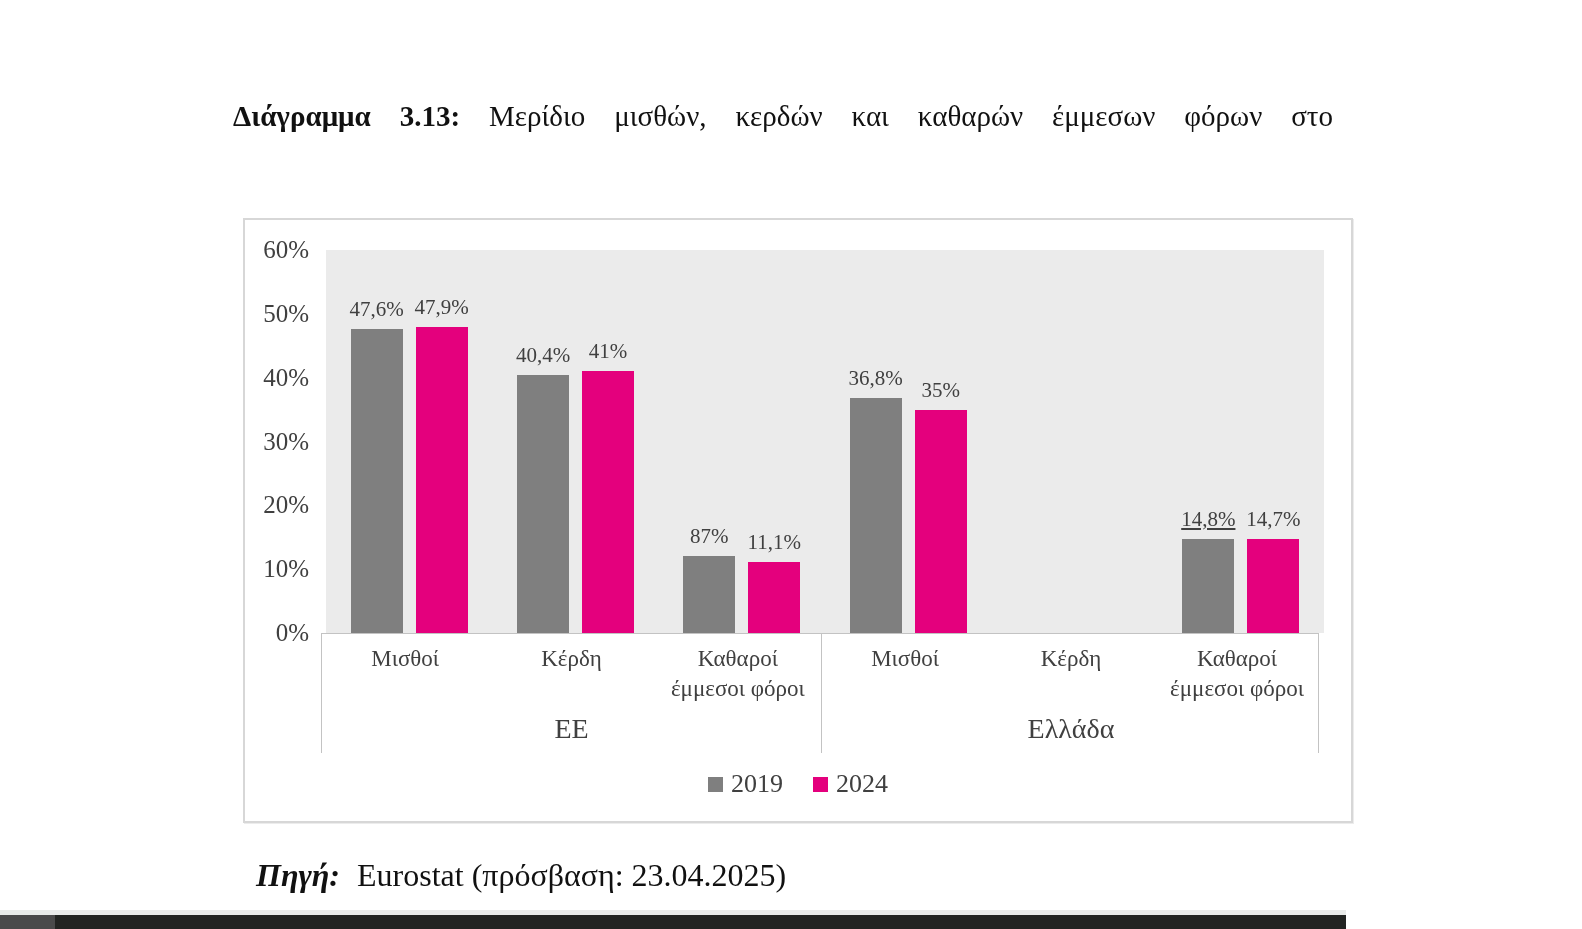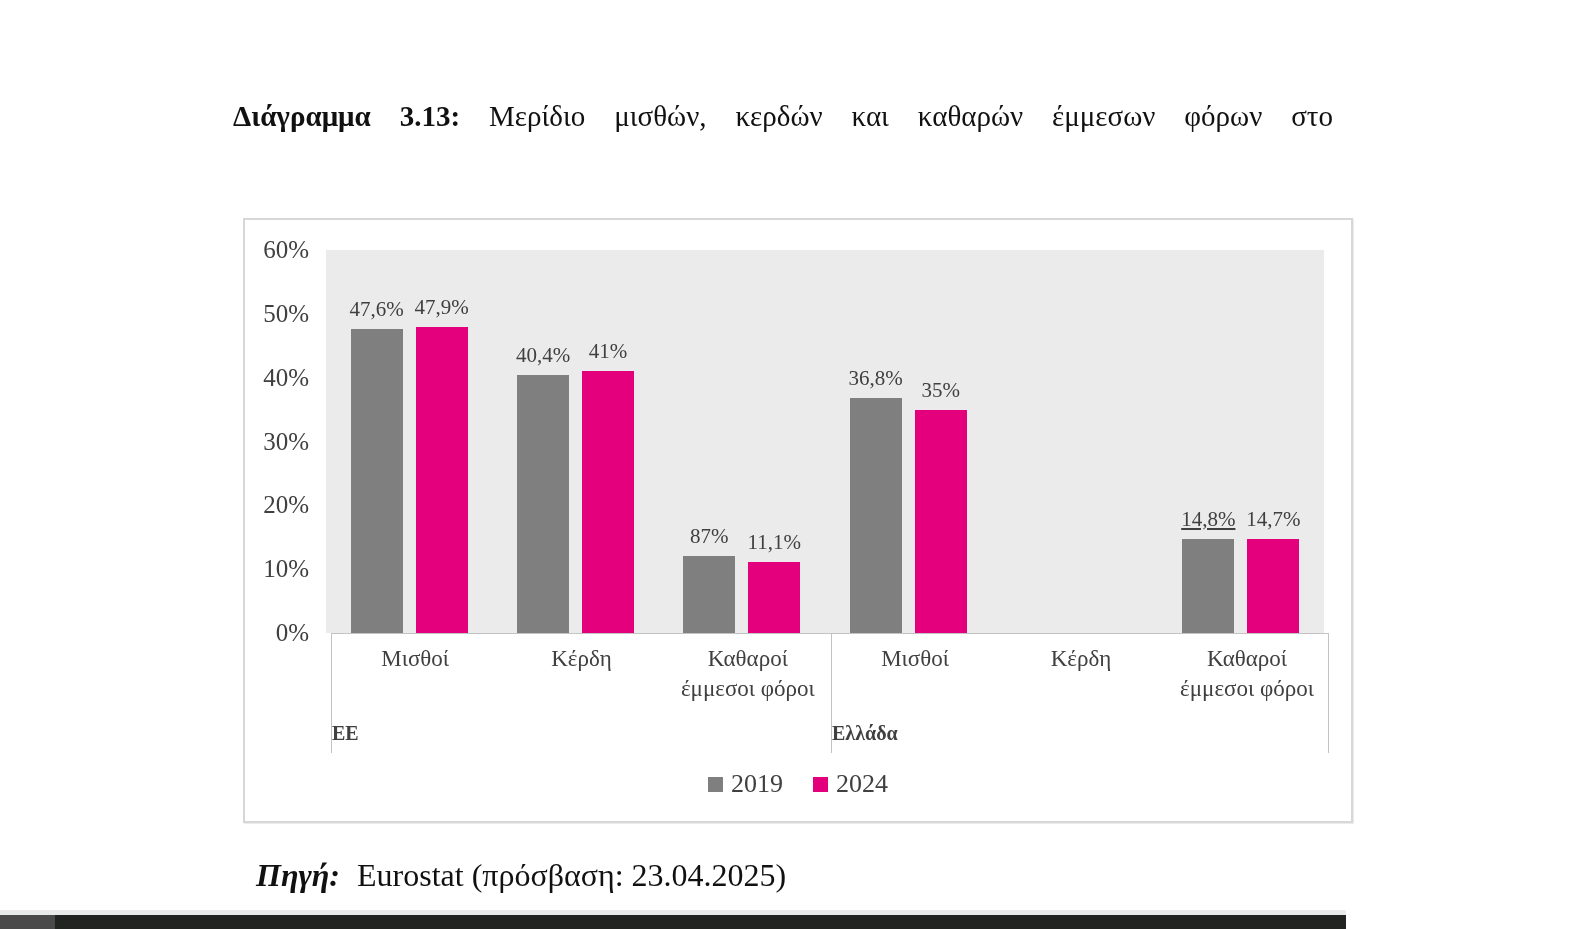--- a/index.html
+++ b/index.html
@@ -23,30 +23,30 @@
                   font-size:25px; color:#404040; line-height:28px; }
 
   .plot-area { position:absolute; left:81px; top:30px; width:998px; height:383px;
                background:#ebebeb; }
   .cat-cell { position:absolute; top:0; height:100%; }
   .bar { position:absolute; bottom:0; }
   .bar-value { position:absolute; width:120px; text-align:center;
                font-size:21px; color:#404040; white-space:nowrap; }
 
   
-  .x-label-area { position:absolute; left:86px; top:413px; width:998px; height:120px;
+  .x-label-area { position:absolute; left:76px; top:413px; width:998px; height:120px;
                   border-top:1px solid #c3c3c3; border-left:1px solid #c3c3c3;
                   border-right:1px solid #c3c3c3;padding-left:26px; }
   .x-group { position:absolute; top:0; height:100%; }
   .x-group.divided { border-left:1px solid #c3c3c3; }
   .cats-row { position:absolute; left:0; top:10px; width:100%; display:flex; }
   .cat-label { flex:1 1 0; text-align:center; font-size:23px; color:#404040;
                line-height:30px; padding:0 6px; }
-  .group-label { position:absolute; left:0; bottom:8px; width:100%; text-align:left;
-                 font-size:20px; color:#404040;font-weight:bold; }
+  .group-label { position:absolute; left:0; bottom:8px; width:100%; text-align:center;
+                 font-size:28px; color:#404040; }
 
   
   .legend { position:absolute; left:0; top:549px; width:100%;
             display:flex; justify-content:center; gap:30px; }
   .legend-item { display:flex; align-items:center; gap:8px; }
   .legend-swatch { width:15px; height:15px; display:inline-block; }
   .legend-label { font-size:26px; color:#404040; }
 
   
   .source { position:absolute; left:233px; top:857px; font-size:32px; color:#111111;margin-left:23px; }

